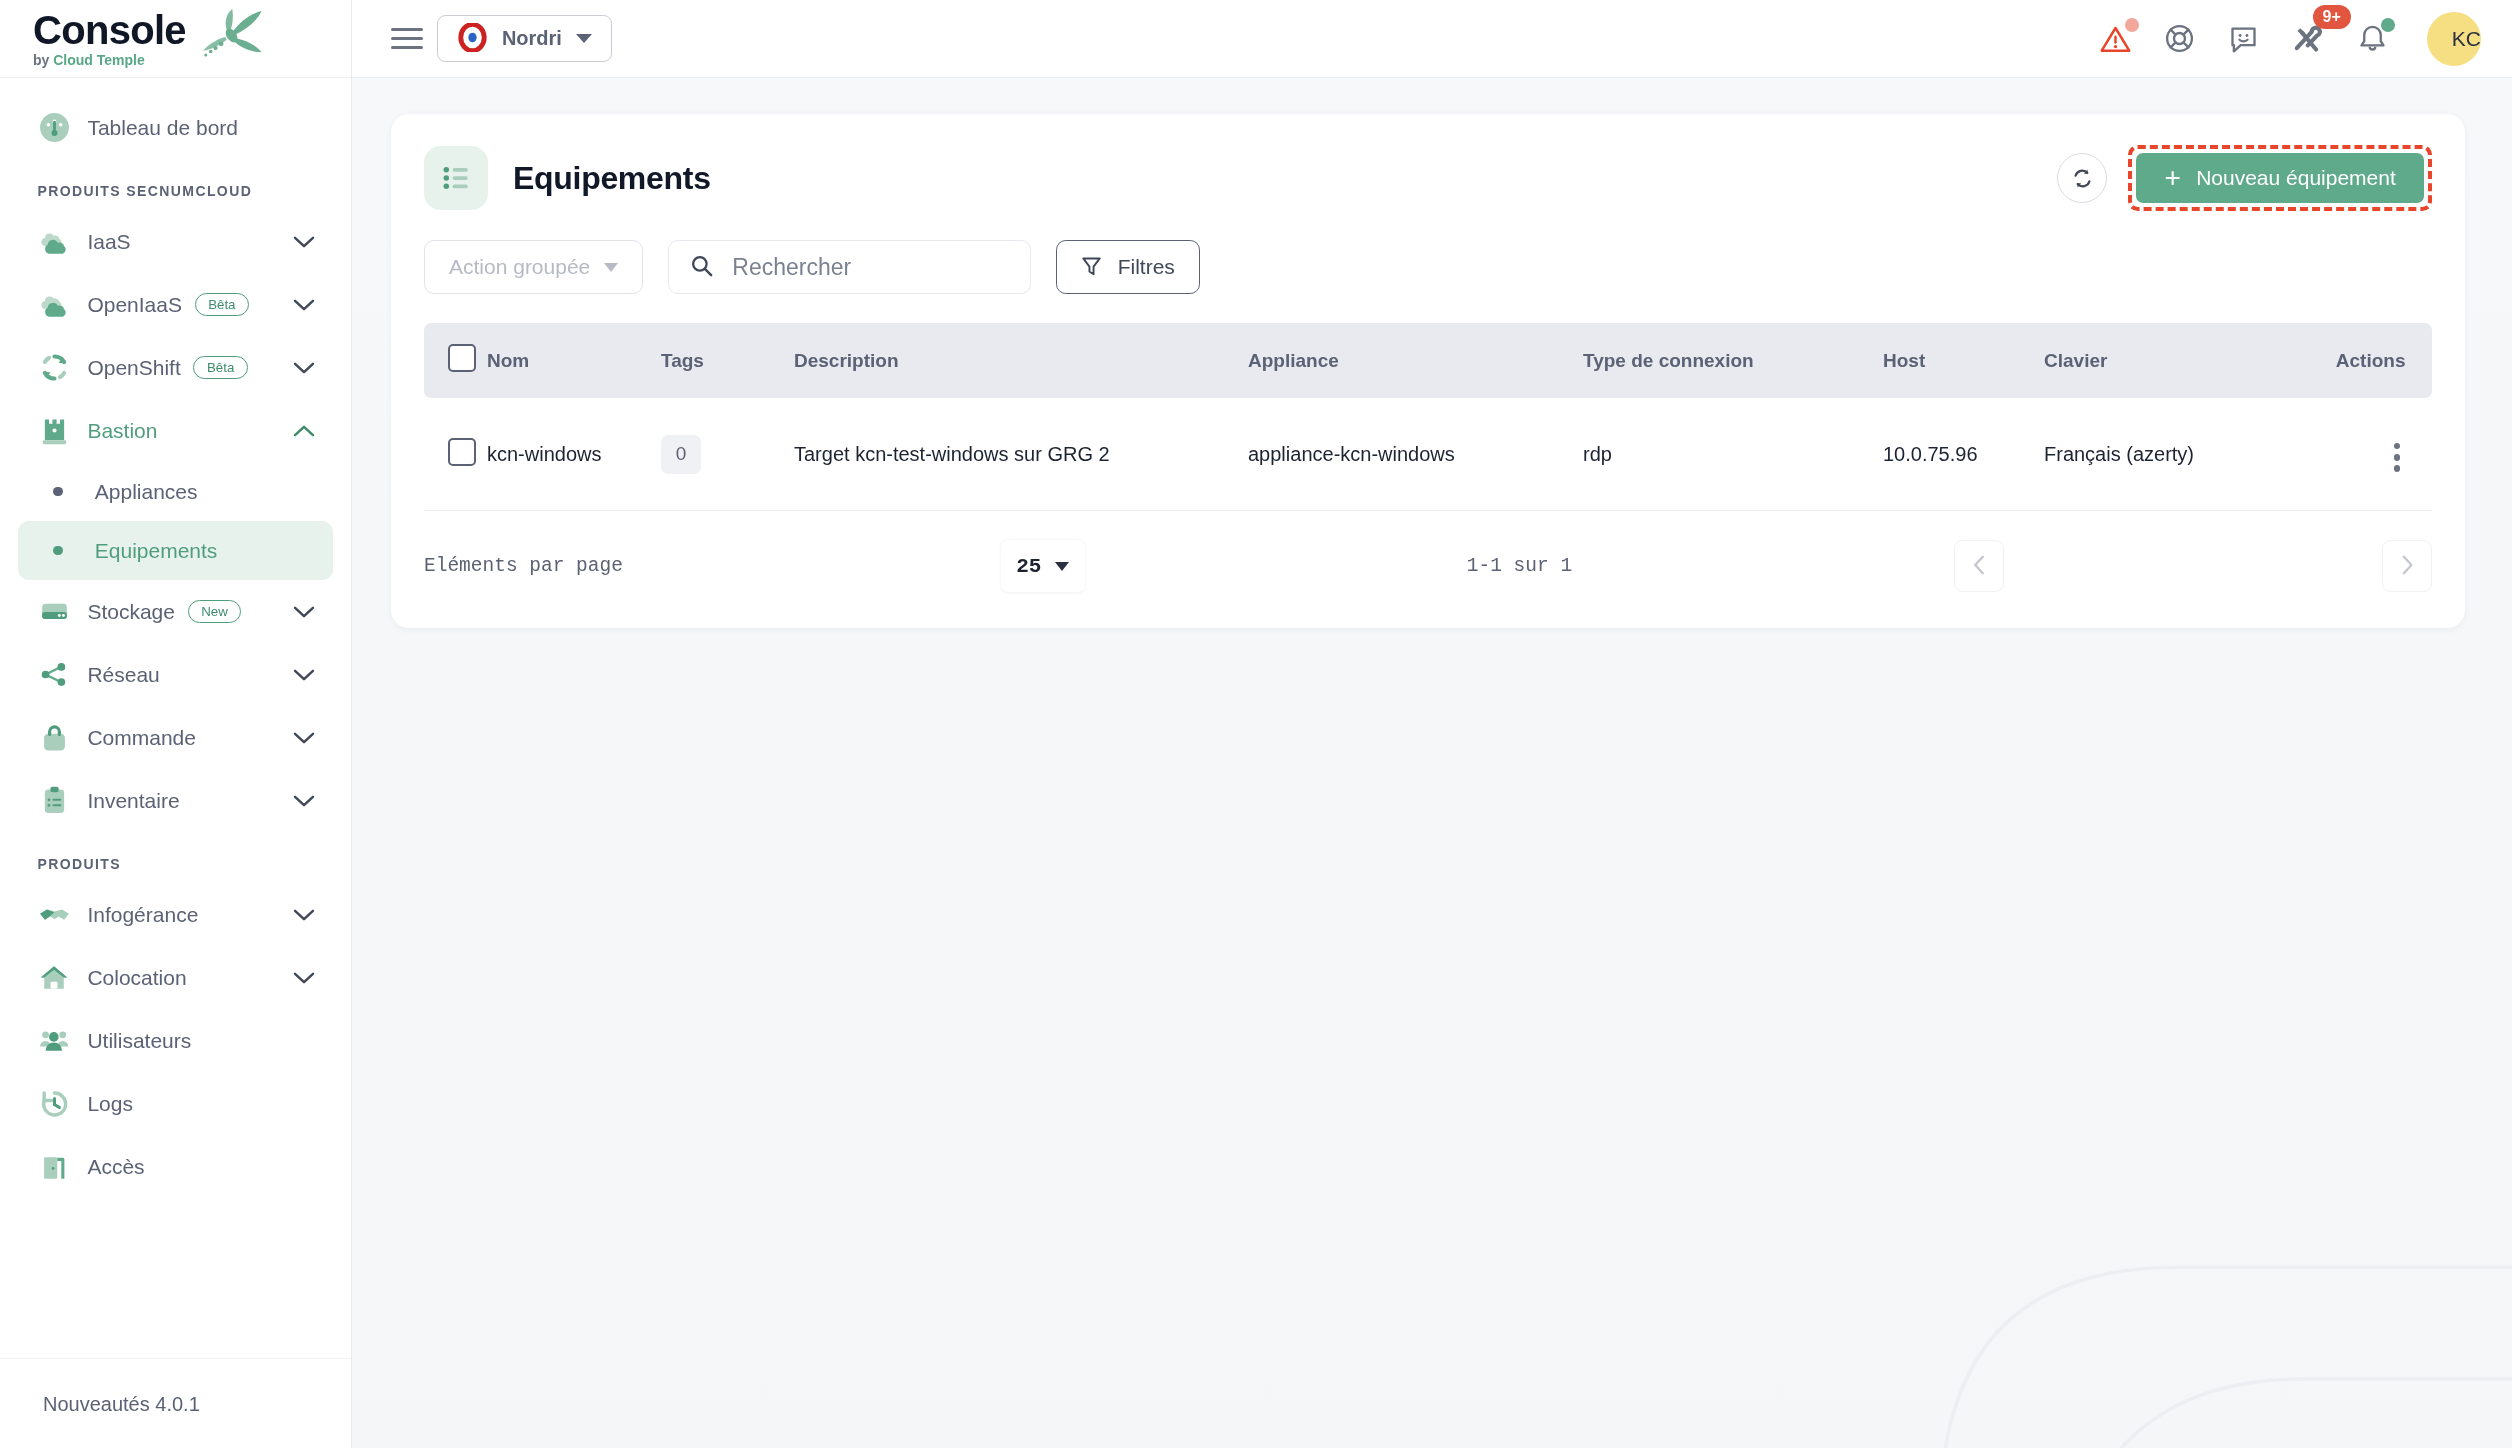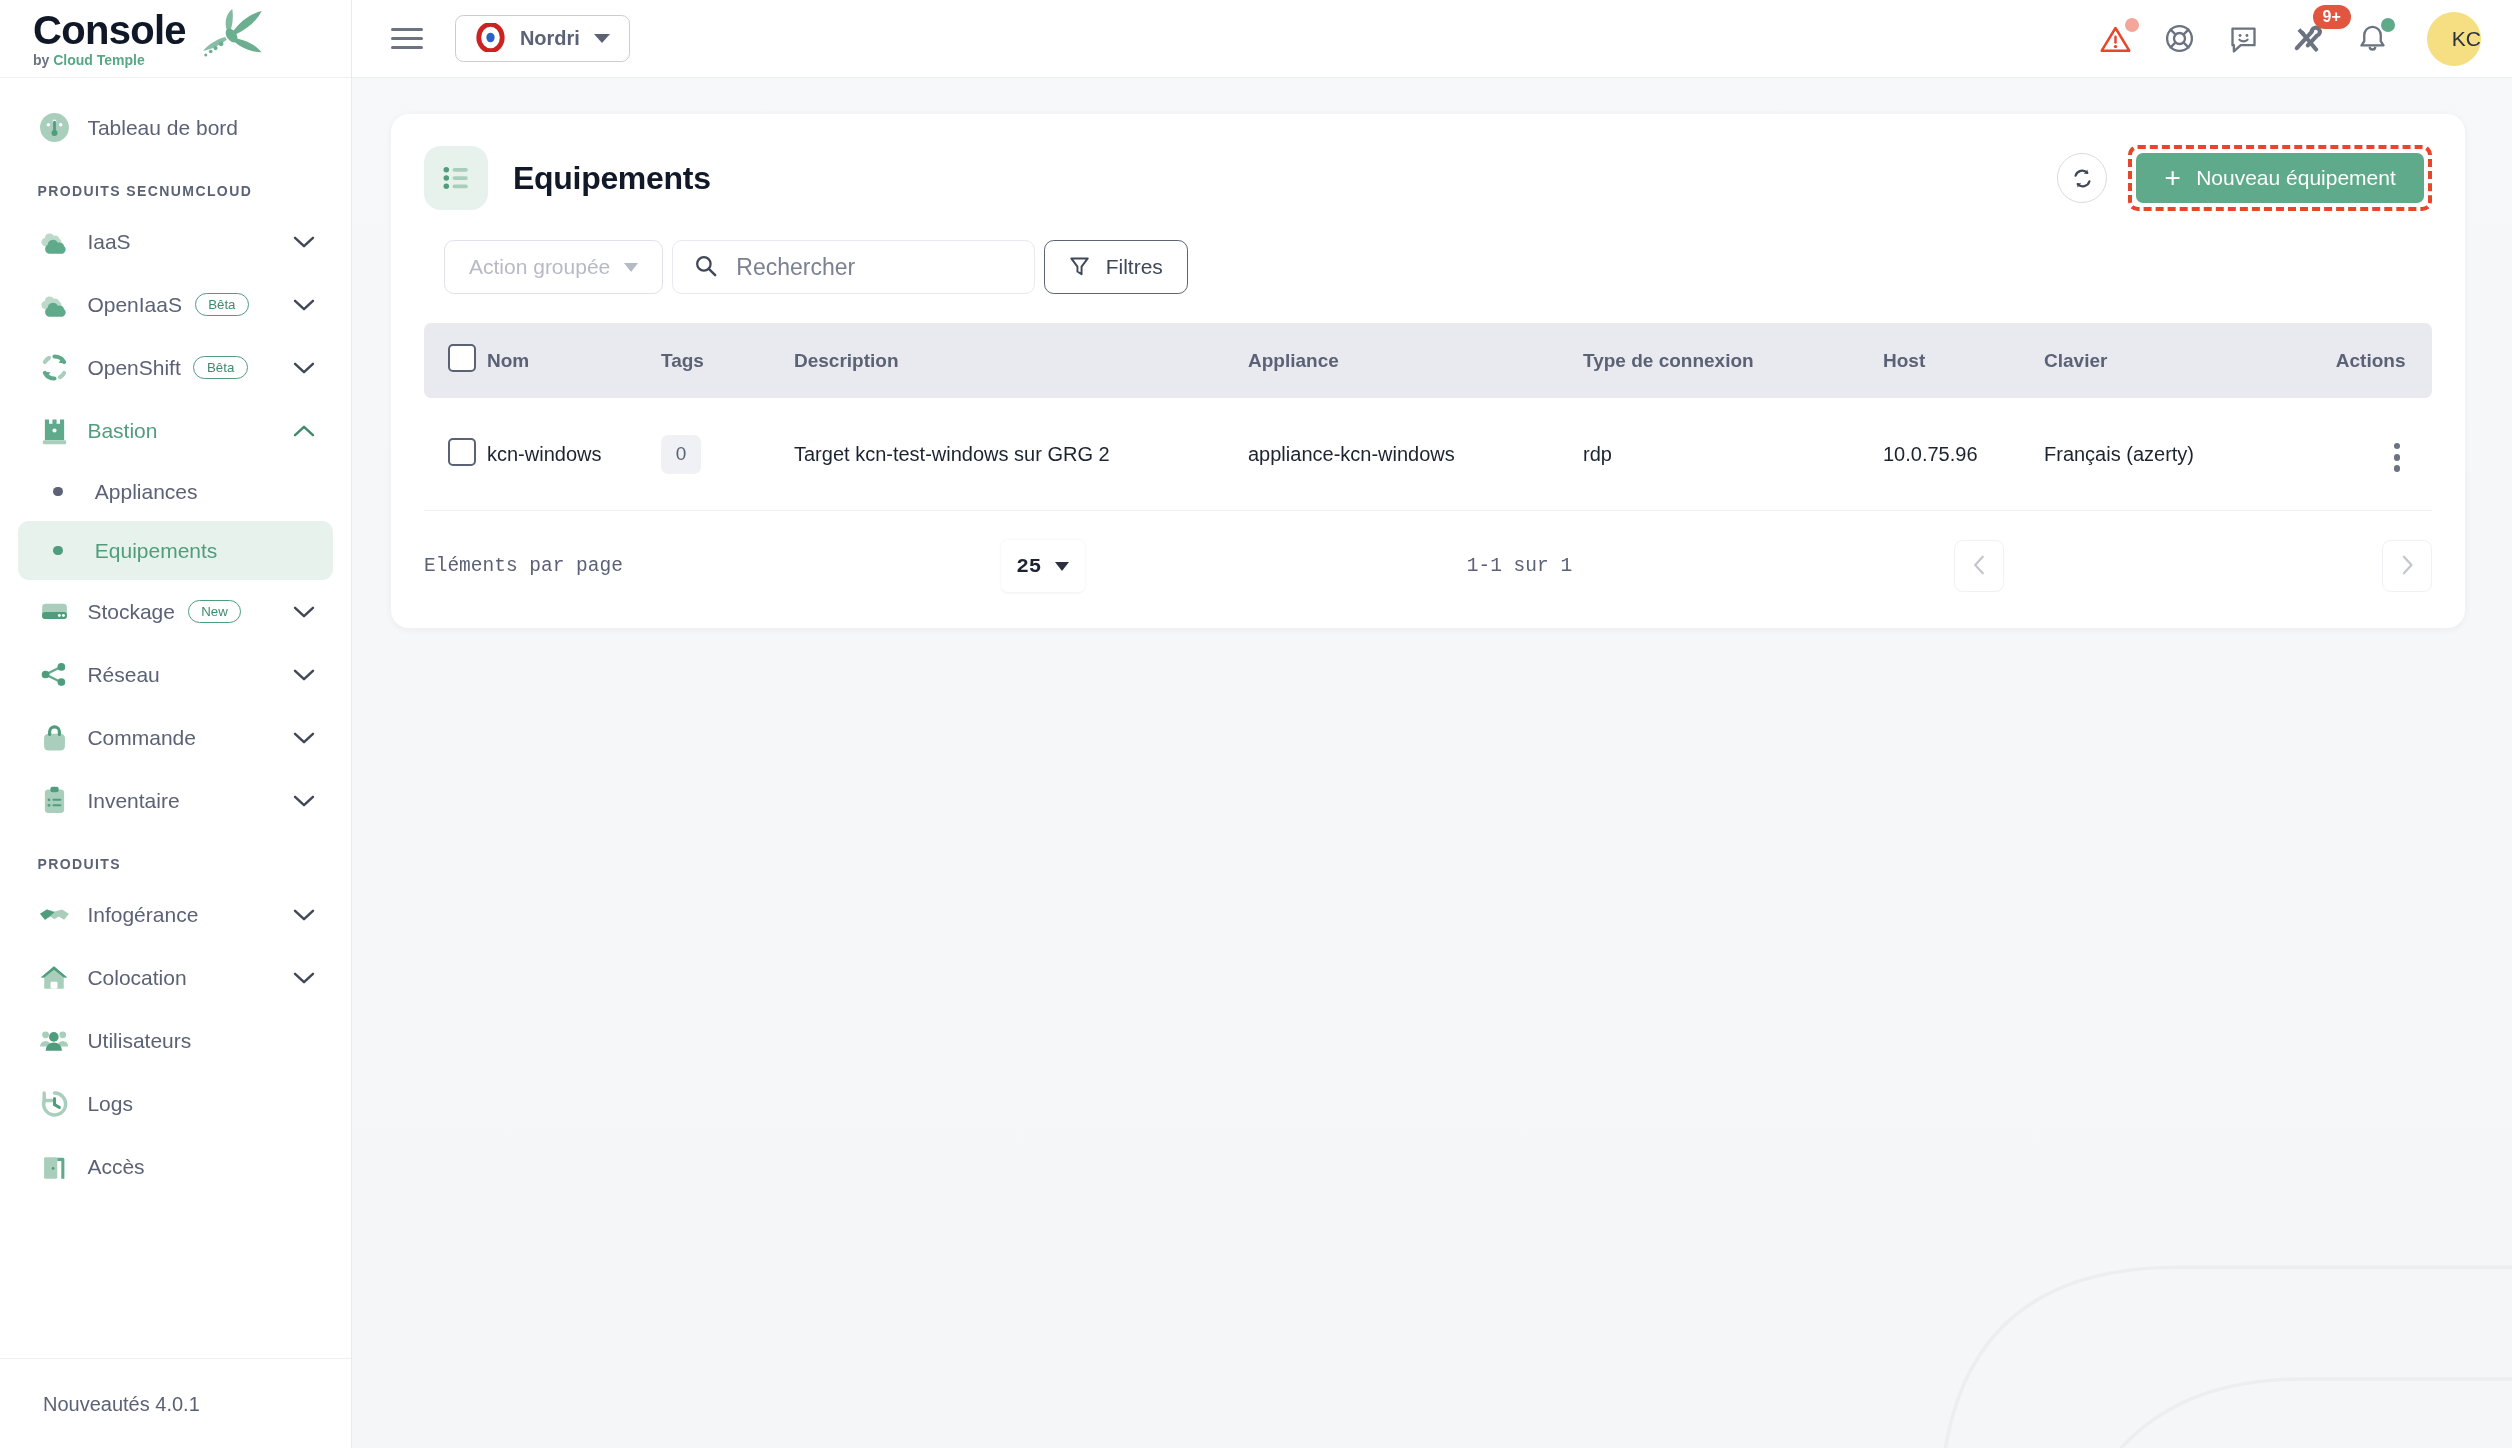--- a/index.html
+++ b/index.html
@@ -106,21 +106,21 @@
     padding: 0 31px 0 39px;
     border-bottom: 1.4px solid #eef0f3;
     position: relative; z-index: 5;
   }
   .hamburger { width: 32px; cursor: pointer; }
   .hamburger span {
     display: block; height: 3.5px; background: #6b7280;
     border-radius: 2.1px; margin: 5.6px 0;
   }
   .tenant {
-    margin-left: 32px;
+    margin-left: 14px;
     display: flex; align-items: center;
     border: 1.4px solid #c9ccd4; border-radius: 8.4px;
     height: 47px; padding: 0 19.5px; cursor: pointer;
   }
   .tenant .cockade { margin-right: 15.4px; }
   .tenant .tname { font-size: 20px; font-weight: 700; color: #5b6275; }
   .tenant .caret {
     margin-left: 14px;
     width: 0; height: 0;
     border-left: 8.4px solid transparent;
@@ -185,21 +185,21 @@
   .new-btn {
     background: #5faa8b; color: #fff; border: none;
     border-radius: 7px; height: 50px;
     padding: 0 28px; font-size: 21px;
     font-family: "Liberation Sans", sans-serif;
     display: flex; align-items: center; cursor: pointer;
     white-space: nowrap;
   }
   .new-btn .plus { font-size: 28px; margin-right: 15.4px; font-weight: 400; line-height: 1; }
 
-  .toolbar { display: flex; align-items: center; gap: 9px; margin-bottom: 29px; margin-left: 20px; }
+  .toolbar { display: flex; align-items: center; gap: 25px; margin-bottom: 29px; }
   .bulk {
     border: 1.4px solid #dfe2e8; border-radius: 9.8px;
     height: 54px; padding: 0 24px;
     display: flex; align-items: center; cursor: pointer;
     background: #fff;
   }
   .bulk .t { font-size: 21px; color: #b6bac4; }
   .bulk .caret {
     margin-left: 14px; width: 0; height: 0;
     border-left: 7.7px solid transparent;

